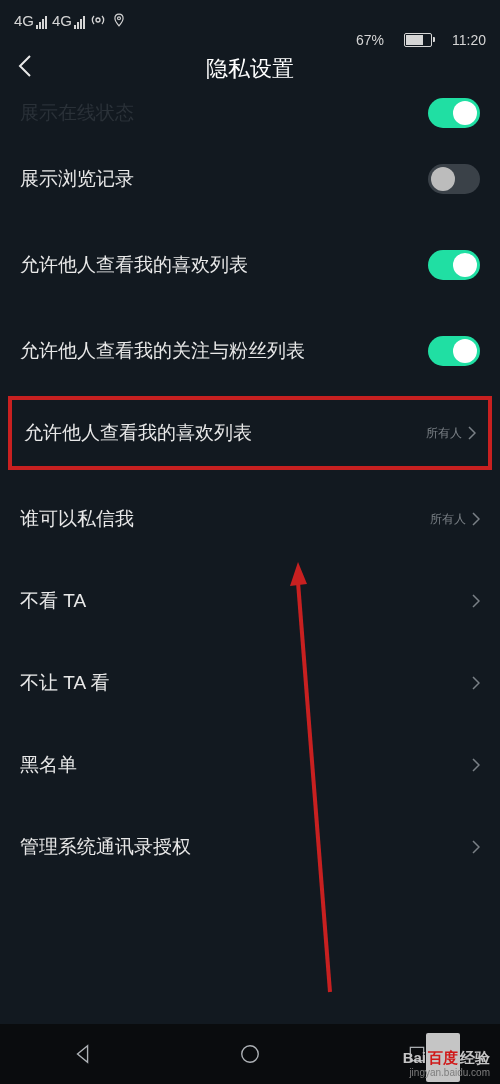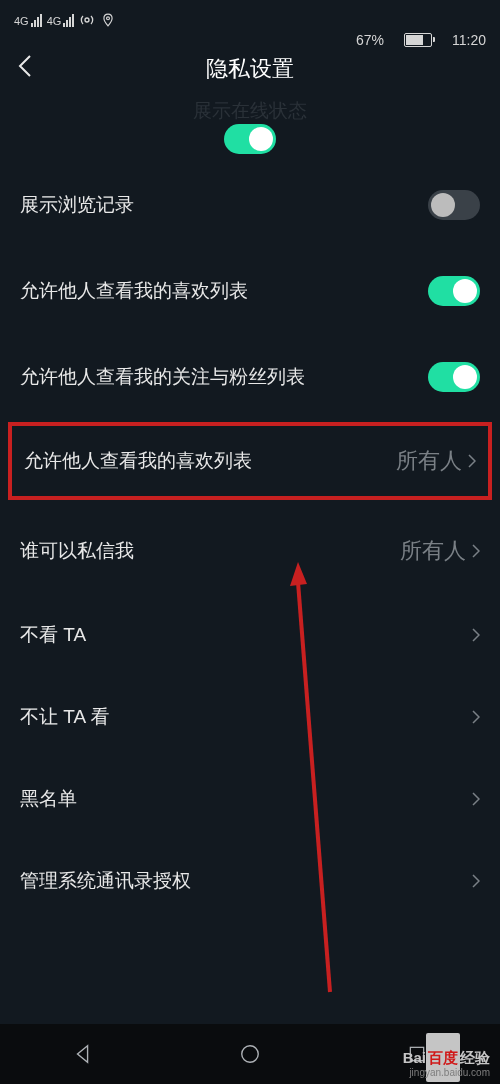--- a/index.html
+++ b/index.html
@@ -30,21 +30,21 @@
       align-items: center;
       gap: 5px;
     }
     .status-right {
       display: flex;
       align-items: center;
       gap: 20px;
       margin-top: 39px;
     }
     .signal-group {
-      font-size: 11px;
+      font-size: 15px;
       display: flex;
       align-items: flex-end;
       gap: 2px;
     }
     .signal-bars {
       display: inline-flex;
       gap: 1px;
       align-items: flex-end;
     }
     .bar {
@@ -107,21 +107,20 @@
       font-weight: 500;
     }
     .content {
       padding: 0;
     }
     .partial-row {
       padding: 0 20px 8px 20px;
       display: flex;
       justify-content: space-between;
       align-items: center;
-      flex-direction: column;
     }
     .partial-title {
       font-size: 19px;
       color: #2a3138;
       font-weight: 400;
     }
     .toggle {
       width: 52px;
       height: 30px;
       border-radius: 15px;
@@ -164,21 +163,21 @@
     .row-label {
       font-size: 19px;
       color: #e8e8e8;
     }
     .row-right {
       display: flex;
       align-items: center;
       gap: 6px;
     }
     .row-value {
-      font-size: 22px;
+      font-size: 12px;
       color: #7a8086;
     }
     .chevron {
       font-size: 22px;
       color: #7a8086;
       font-weight: 200;
     }
     .highlight-box {
       border: 4px solid #c82020;
       margin: 2px 8px 8px 8px;

